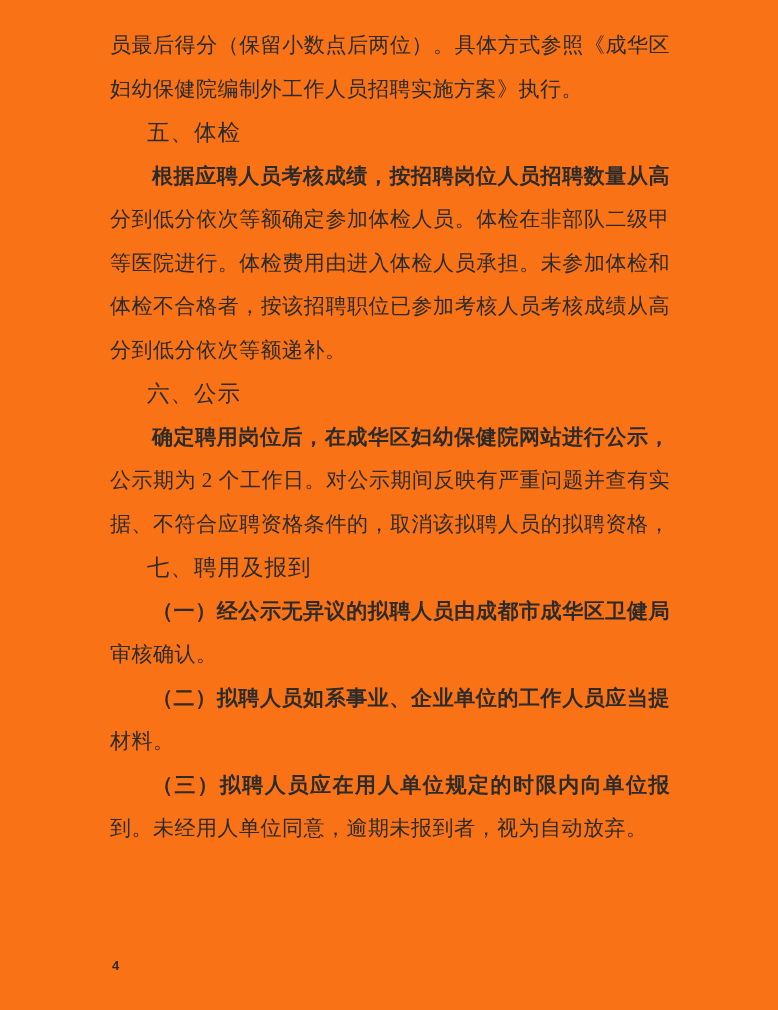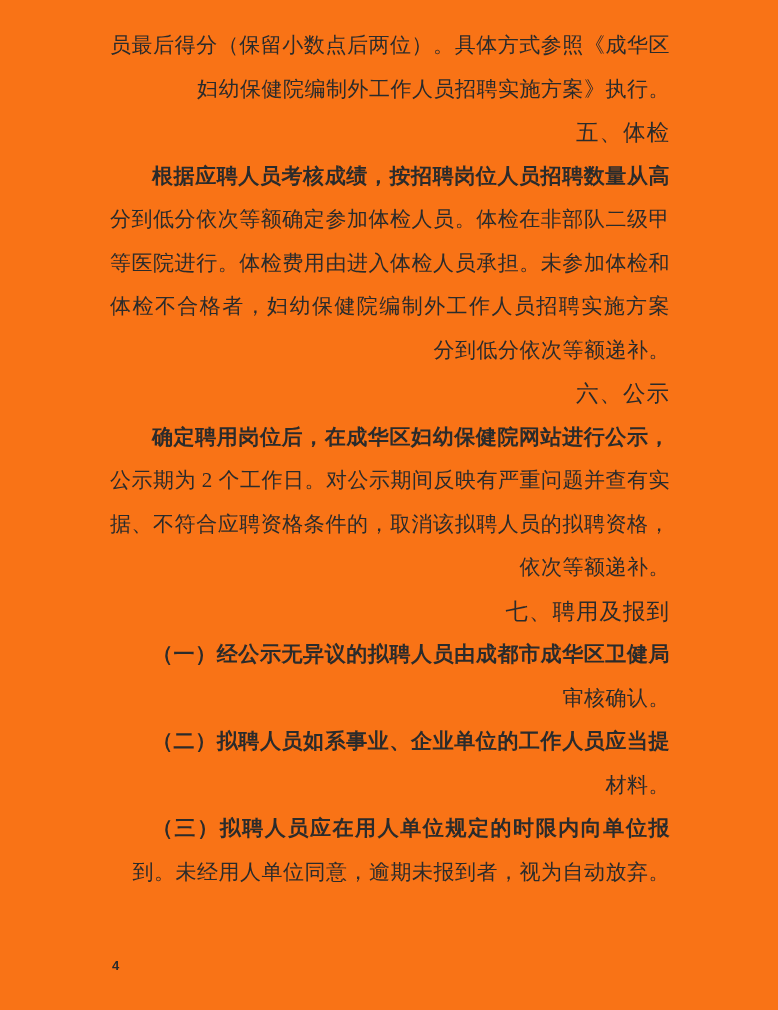--- a/index.html
+++ b/index.html
@@ -20,21 +20,20 @@
     left: 110px;
     top: 24px;
     width: 560px;
   }
   .line {
     height: 43.5px;
     line-height: 43.5px;
     font-size: 21px;
     letter-spacing: 0.5px;
     white-space: nowrap;
-    text-align: right;
   }
   .line.justify {
     white-space: normal;
     text-align: justify;
     text-align-last: justify;
   }
   .line.indent {
     text-indent: 42px;
     font-weight: bold;
   }
@@ -59,27 +58,26 @@
 <body>
 
 <div class="page" style="background: #f97316; color: rgb(43, 43, 43);">
   <div class="content">
       <div class="line justify">员最后得分（保留小数点后两位）。具体方式参照《成华区</div>
       <div class="line">妇幼保健院编制外工作人员招聘实施方案》执行。</div>
       <div class="line heading indent">五、体检</div>
       <div class="line indent justify">根据应聘人员考核成绩，按招聘岗位人员招聘数量从高</div>
       <div class="line justify">分到低分依次等额确定参加体检人员。体检在非部队二级甲</div>
       <div class="line justify">等医院进行。体检费用由进入体检人员承担。未参加体检和</div>
-      <div class="line justify">体检不合格者，妇幼保健院编制外工作人员招聘实施方案</div>
+      <div class="line justify">体检不合格者，按该招聘职位已参加考核人员考核成绩从高</div>
       <div class="line">分到低分依次等额递补。</div>
       <div class="line heading indent">六、公示</div>
       <div class="line indent justify">确定聘用岗位后，在成华区妇幼保健院网站进行公示，</div>
       <div class="line justify">公示期为 2 个工作日。对公示期间反映有严重问题并查有实</div>
       <div class="line justify">据、不符合应聘资格条件的，取消该拟聘人员的拟聘资格，</div>
-      <div class="line">依次等额递补。</div>
       <div class="line heading indent">七、聘用及报到</div>
       <div class="line indent justify">（一）经公示无异议的拟聘人员由成都市成华区卫健局</div>
       <div class="line">审核确认。</div>
       <div class="line indent justify">（二）拟聘人员如系事业、企业单位的工作人员应当提</div>
       <div class="line">材料。</div>
       <div class="line indent justify">（三）拟聘人员应在用人单位规定的时限内向单位报</div>
       <div class="line">到。未经用人单位同意，逾期未报到者，视为自动放弃。</div>
     </div>
   <div class="page-number">4</div>
 </div>

